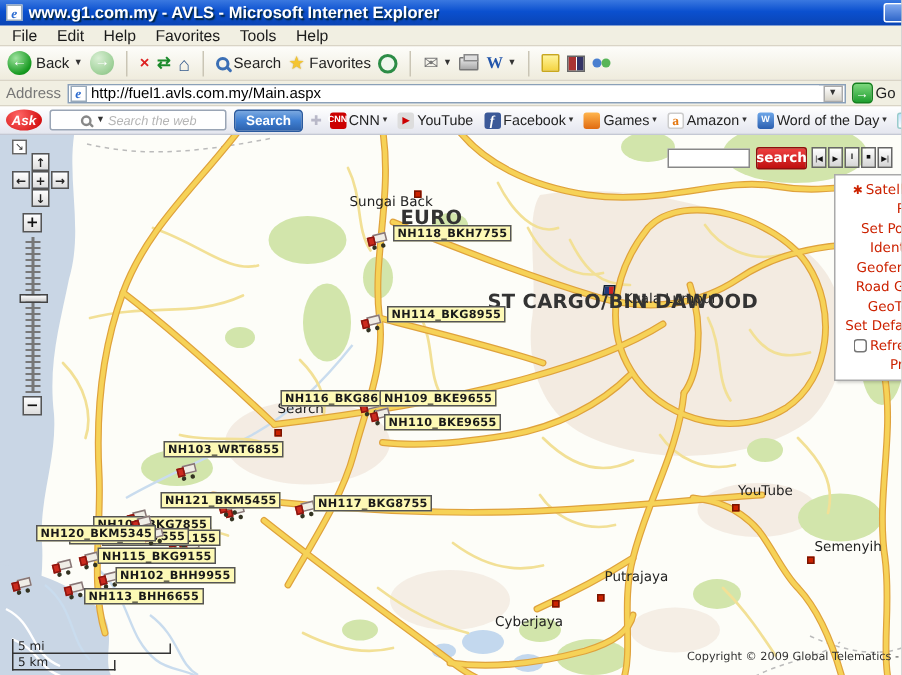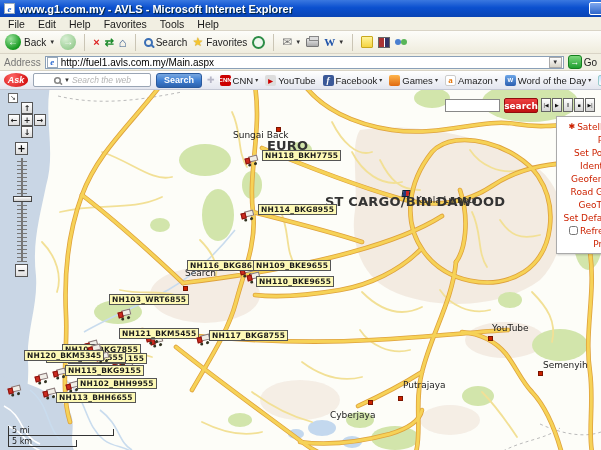--- a/index.html
+++ b/index.html
@@ -485,21 +485,21 @@
         <span class="vlabel" style="left: 256px; top: 186px;">NH110_BKE9655</span>
         <span class="truck" style="left: 118px; top: 220px;">
           <span class="box"></span>
           <span class="cab"></span>
         </span>
         <span class="vlabel" style="left: 109px; top: 204px;">NH103_WRT6855</span>
         <span class="truck" style="left: 146px; top: 244px;">
           <span class="box"></span>
           <span class="cab"></span>
         </span>
-        <span class="vlabel" style="left: 107px; top: 238px; margin-left: 12px;">NH121_BKM5455</span>
+        <span class="vlabel" style="left: 107px; top: 238px;">NH121_BKM5455</span>
         <span class="truck" style="left: 197px; top: 245px;">
           <span class="box"></span>
           <span class="cab"></span>
         </span>
         <span class="vlabel" style="left: 209px; top: 240px;">NH117_BKG8755</span>
         <span class="truck" style="left: 128px; top: 259px;">
           <span class="box"></span>
           <span class="cab"></span>
         </span>
         <span class="vlabel" style="left: 62px; top: 254px;">NH108_BKG7855</span>
@@ -538,14 +538,17 @@
     <div class="scalebar">
       <span class="sb-spine"></span>
       <span class="sb-mi-line"></span>
       <span class="sb-mi-tick"></span>
       <span class="sb-km-line"></span>
       <span class="sb-km-tick"></span>
       <span class="sb-mi-text">5 mi</span>
       <span class="sb-km-text">5 km</span>
     </div>
 
+    <div class="copyright">
+      <span>Copyright © 2009 Global Telematics - </span>
+    </div>
   </div>
 </div>
 
 </body></html>

